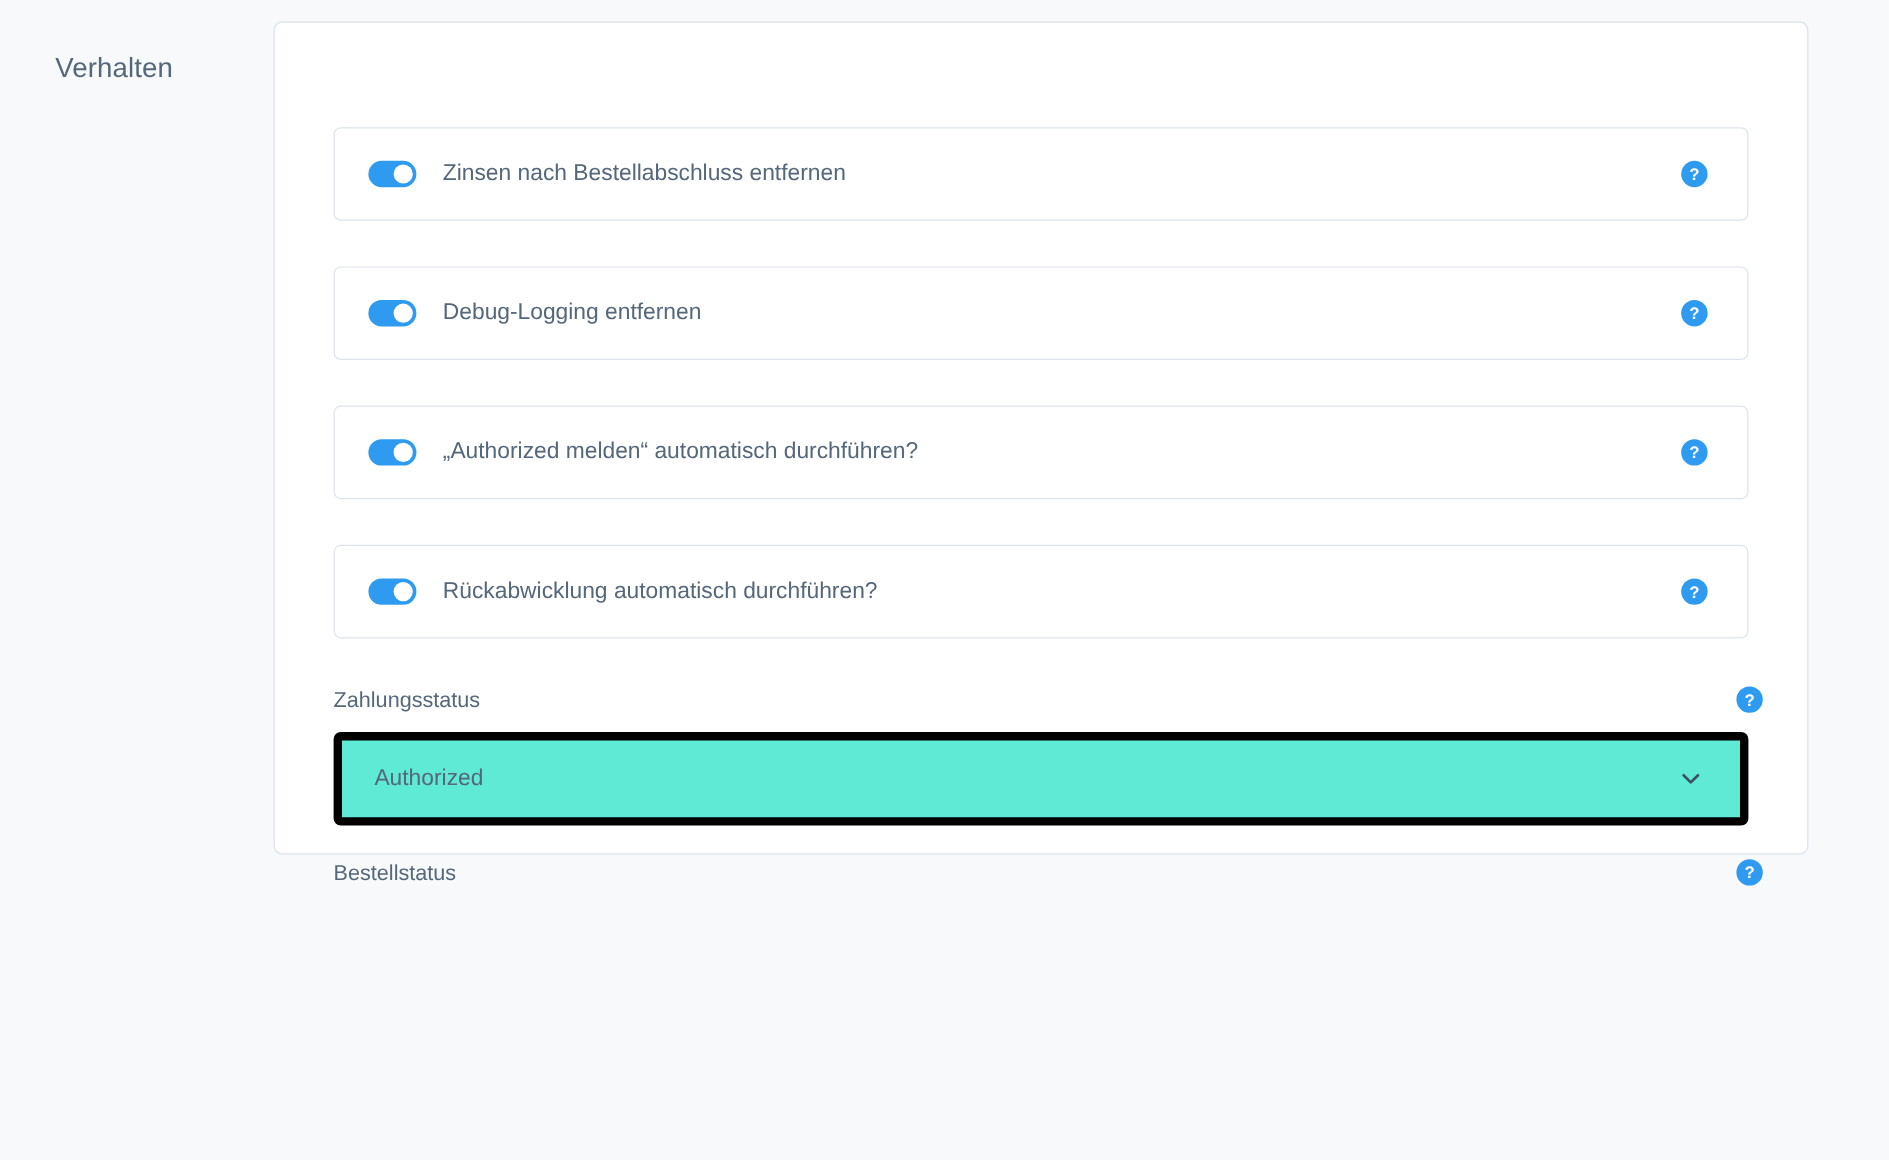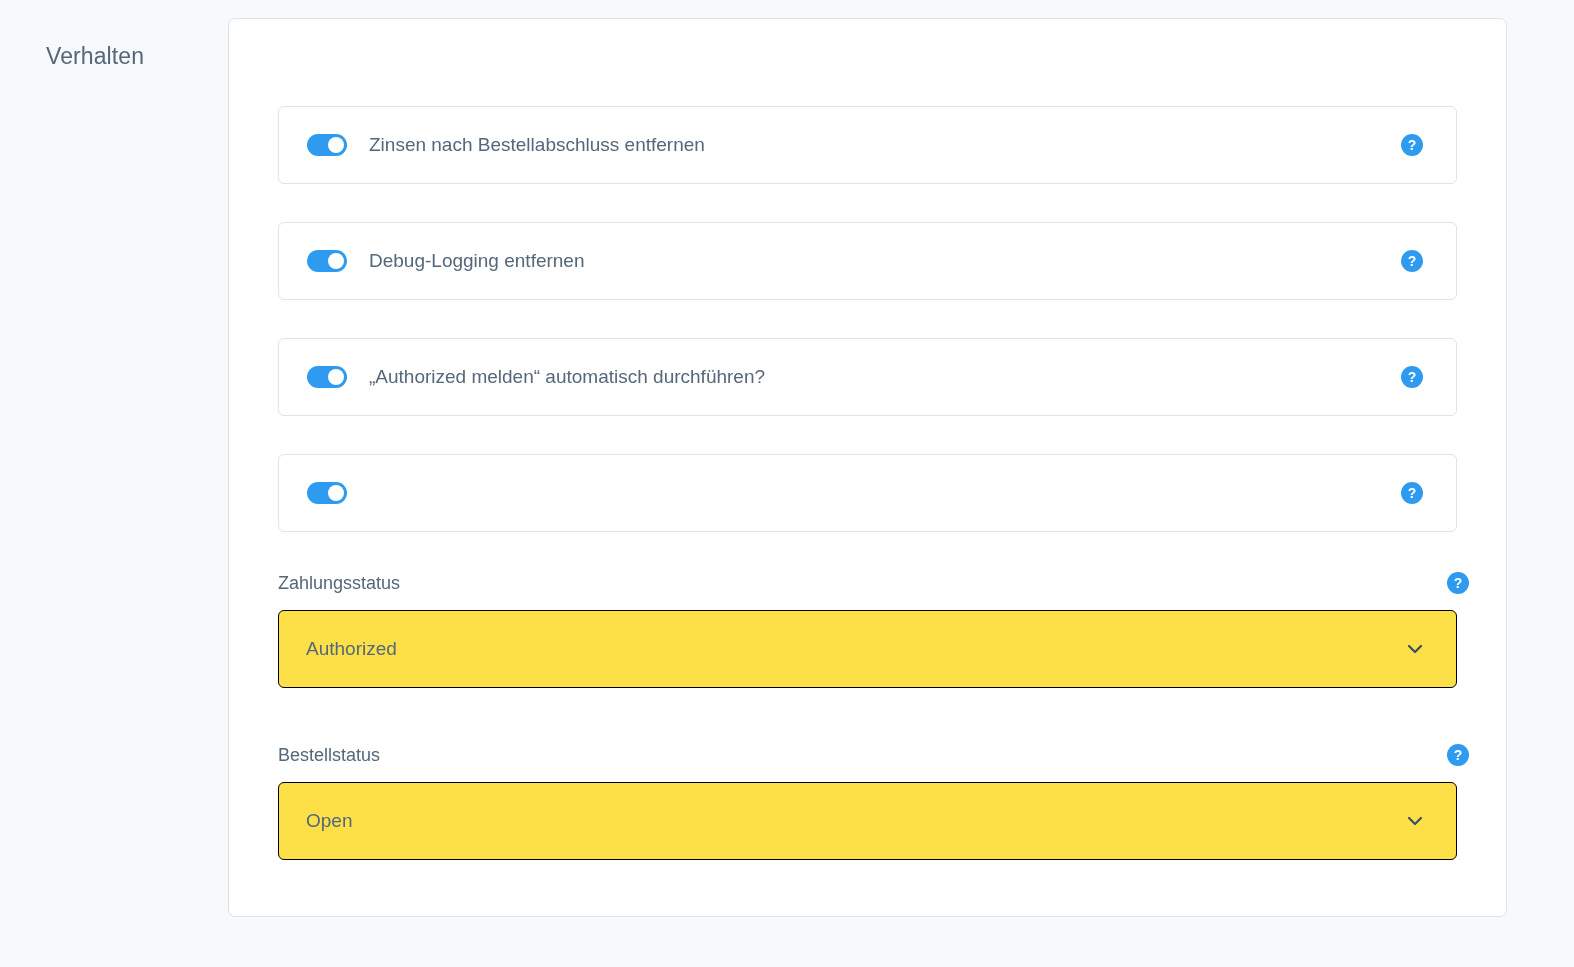--- a/index.html
+++ b/index.html
@@ -35,21 +35,21 @@
     letter-spacing: 0.1px;
     white-space: nowrap;
   }
 
   
   .settings-card {
     position: absolute;
     left: 228px;
     top: 18px;
     width: 1279px;
-    height: 899px;
+    height: 694px;
     background: #ffffff;
     border: 1px solid #dbe2ea;
     border-radius: 7px;
   }
 
   .card-inner {
     position: absolute;
     left: 49px;
     top: 87px;
     width: 1180px;
@@ -118,21 +118,21 @@
     position: absolute;
     right: 33px;
     top: 50%;
     transform: translateY(-50%);
   }
 
   
   .field-group {
     position: relative;
     width: 1179px;
-    margin-bottom: 54px;
+    margin-bottom: 26px;
   }
 
   .field-head {
     position: relative;
     height: 28px;
     margin-bottom: 12px;
   }
 
   .field-label {
     font-size: 18px;
@@ -145,22 +145,22 @@
   .field-head .help-icon {
     position: absolute;
     right: -12px;
     top: 2px;
   }
 
   .select-box {
     position: relative;
     width: 1179px;
     height: 78px;
-    background: #fde047;
-    border: 1px solid #000000;
+    background: #5eead4;
+    border: 7px solid #000000;
     border-radius: 6px;
     display: flex;
     align-items: center;
     cursor: pointer;
   }
 
   .select-value {
     margin-left: 27px;
     font-size: 19px;
     line-height: 26px;
@@ -211,20 +211,21 @@
           <span class="knob"></span>
         </span>
         <span class="toggle-label">„Authorized melden“ automatisch durchführen?</span>
         <span class="help-icon">?</span>
       </div>
 
       <div class="toggle-row">
         <span class="toggle-switch">
           <span class="knob"></span>
         </span>
+        <span class="toggle-label">Rückabwicklung automatisch durchführen?</span>
         <span class="help-icon">?</span>
       </div>
 
       <div class="field-group">
         <div class="field-head">
           <span class="field-label">Zahlungsstatus</span>
           <span class="help-icon">?</span>
         </div>
         <div class="select-box">
           <span class="select-value">Authorized</span>
@@ -234,25 +235,17 @@
             </svg>
           </span>
         </div>
       </div>
 
       <div class="field-group">
         <div class="field-head">
           <span class="field-label">Bestellstatus</span>
           <span class="help-icon">?</span>
         </div>
-        <div class="select-box">
-          <span class="select-value">Open</span>
-          <span class="chevron">
-            <svg width="22" height="22" viewBox="0 0 22 22" fill="none" xmlns="http://www.w3.org/2000/svg">
-              <path d="M5 8 L11 14 L17 8" stroke="#3d4f61" stroke-width="2.2" stroke-linecap="round" stroke-linejoin="round"></path>
-            </svg>
-          </span>
-        </div>
       </div>
 
     </div>
   </div>
 </div>
 
 </body></html>

